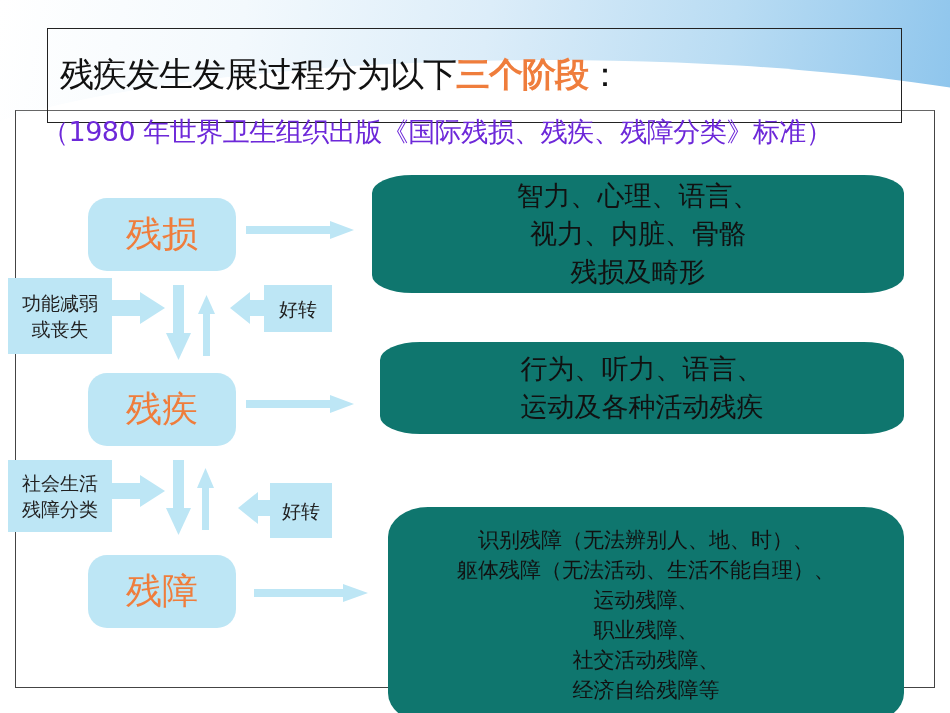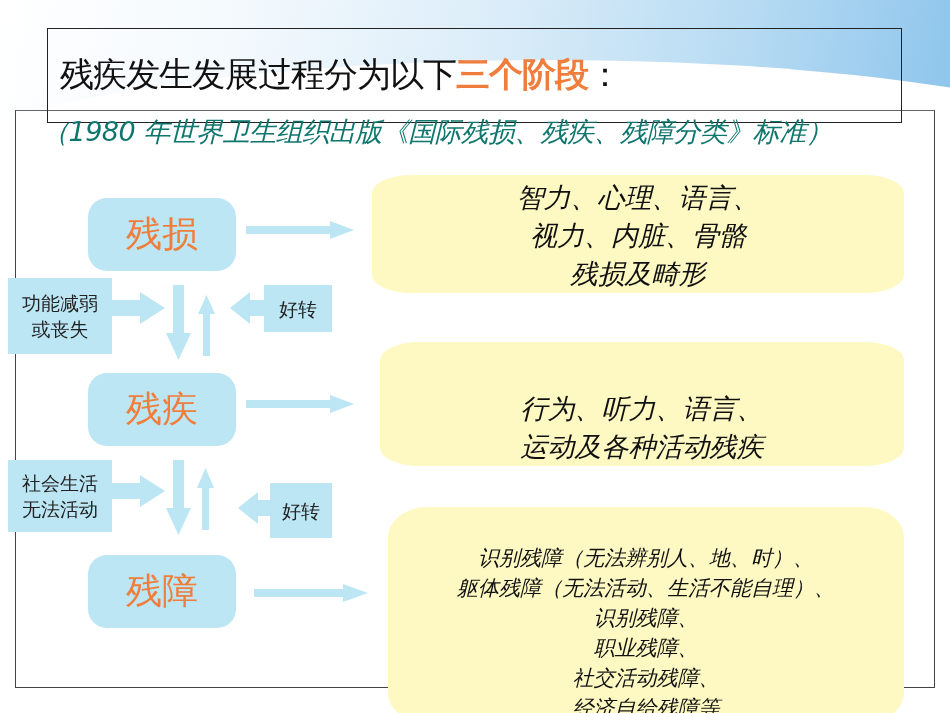--- a/index.html
+++ b/index.html
@@ -26,35 +26,35 @@
   }
   .title .hl { color:#ef7d3c; font-weight:bold; }
   .main-box {
     position:absolute; left:15px; top:110px; width:920px; height:578px;
     border:1px solid #444; border-top-color:#666; box-sizing:border-box; background:transparent;
   }
   .main-box-fill {
     position:absolute; left:16px; top:124px; width:918px; height:563px; background:#fff;
   }
   .subtitle {
-    position:absolute; left:42px; top:115px; font-size:27px; color:#0f766e;
-    line-height:34px; width:880px; letter-spacing:-0.5px;font-style:italic;
+    position:absolute; left:42px; top:115px; font-size:27px; color:#6d28d9;
+    line-height:34px; width:880px; letter-spacing:-0.5px;
   }
   .stage {
     position:absolute; left:88px; width:148px; height:73px; background:#bde6f5;
     display:flex; align-items:center; justify-content:center;
     color:#ef7d3c; font-size:36px;border-radius:19px;
   }
   .side-box {
     position:absolute; background:#bde6f5; color:#222; font-size:19px;
     display:flex; align-items:center; justify-content:center; text-align:center; line-height:26px;
   }
   .desc {
-    position:absolute; background:#fef9c3; border-radius:40px / 18px;
-    color:#111; text-align:center; display:flex; align-items:flex-end; justify-content:center;font-style:italic;
+    position:absolute; background:#0f766e; border-radius:40px / 18px;
+    color:#111; text-align:center; display:flex; align-items:center; justify-content:center;
   }
   .desc-line { display:block; }
   svg.arrow { position:absolute; overflow:visible; }
 </style>
 </head>
 <body>
 
 <div class="bg-swoosh"></div>
 <div class="bg-swoosh-curve"></div>
 
@@ -80,21 +80,21 @@
 
 <div class="side-box" style="left:8px; top:278px; width:104px; height:76px;">
   <div>
       <span class="desc-line">功能减弱</span>
       <span class="desc-line">或丧失</span>
     </div>
 </div>
 <div class="side-box" style="left:8px; top:460px; width:104px; height:72px;">
   <div>
       <span class="desc-line">社会生活</span>
-      <span class="desc-line">无法活动</span>
+      <span class="desc-line">残障分类</span>
     </div>
 </div>
 
 <div class="side-box" style="left:264px; top:285px; width:68px; height:47px;">
     <span>好转</span>
   </div>
 <div class="side-box" style="left:270px; top:483px; width:62px; height:55px;">
     <span>好转</span>
   </div>
 
@@ -152,28 +152,28 @@
   </g>
 </svg>
 
 <div class="desc" style="left:372px; top:175px; width:532px; height:118px; font-size:27px; line-height:38px;">
   <div>
     <span class="desc-line">智力、心理、语言、</span>
     <span class="desc-line">视力、内脏、骨骼</span>
     <span class="desc-line">残损及畸形</span>
   </div>
 </div>
-<div class="desc" style="left:380px; top:342px; width:524px; height:124px; font-size:27px; line-height:38px;">
+<div class="desc" style="left:380px; top:342px; width:524px; height:92px; font-size:27px; line-height:38px;">
   <div>
     <span class="desc-line">行为、听力、语言、</span>
     <span class="desc-line">运动及各种活动残疾</span>
   </div>
 </div>
 <div class="desc" style="left:388px; top:507px; width:516px; height:216px; font-size:21px; line-height:30px; border-radius:40px / 30px;">
   <div>
     <span class="desc-line">识别残障（无法辨别人、地、时）、</span>
     <span class="desc-line">躯体残障（无法活动、生活不能自理）、</span>
-    <span class="desc-line">识别残障、</span>
+    <span class="desc-line">运动残障、</span>
     <span class="desc-line">职业残障、</span>
     <span class="desc-line">社交活动残障、</span>
     <span class="desc-line">经济自给残障等</span>
   </div>
 </div>
 
 </body></html>

